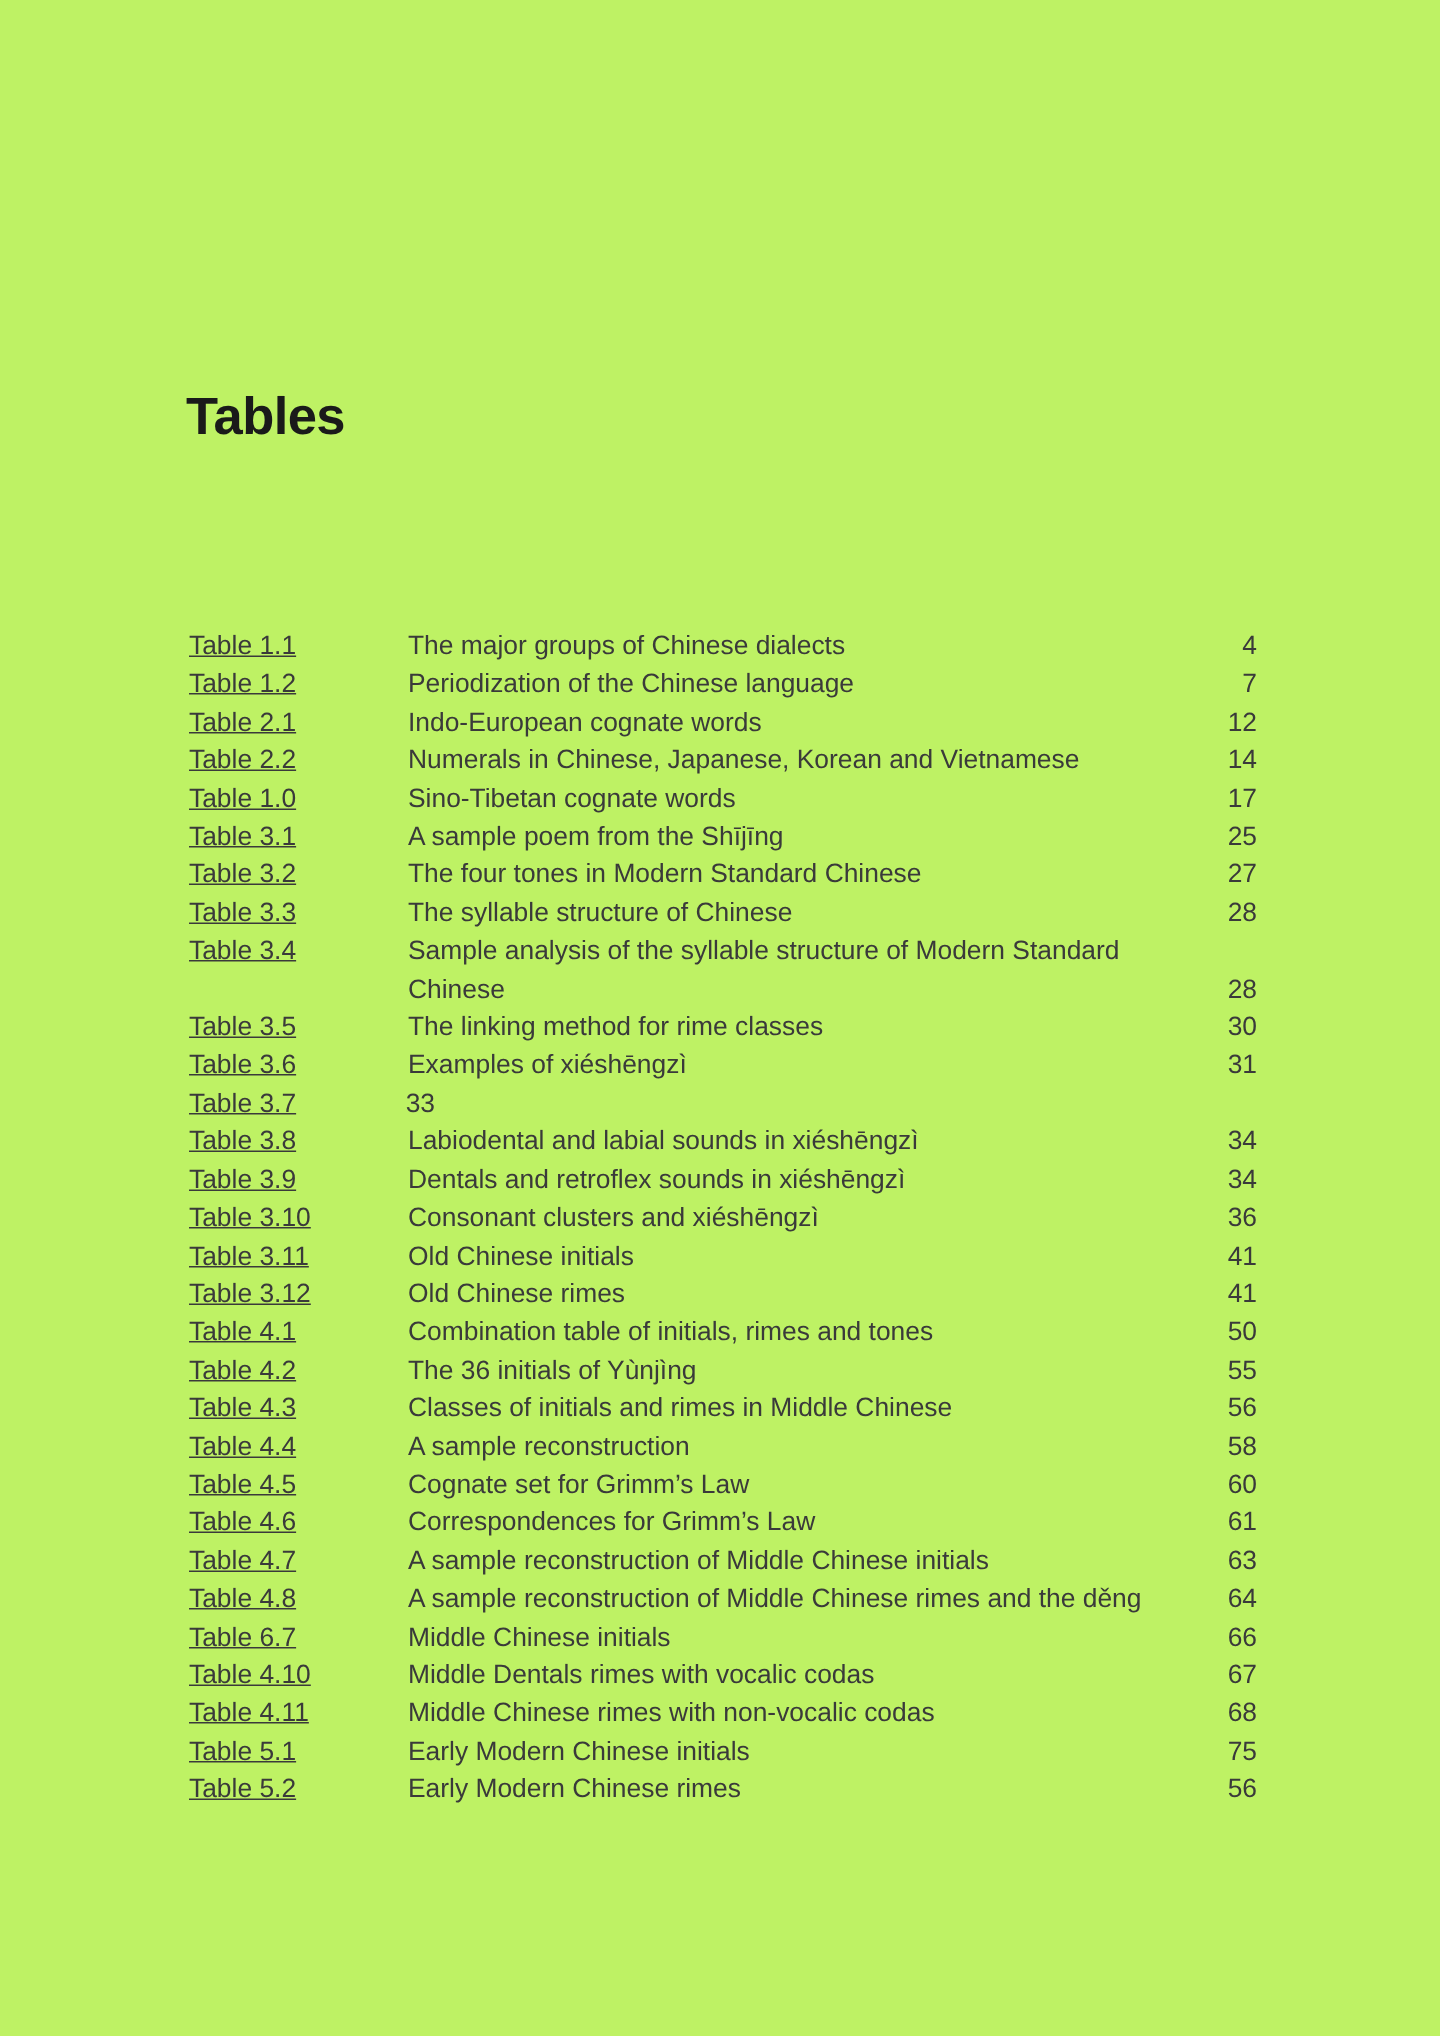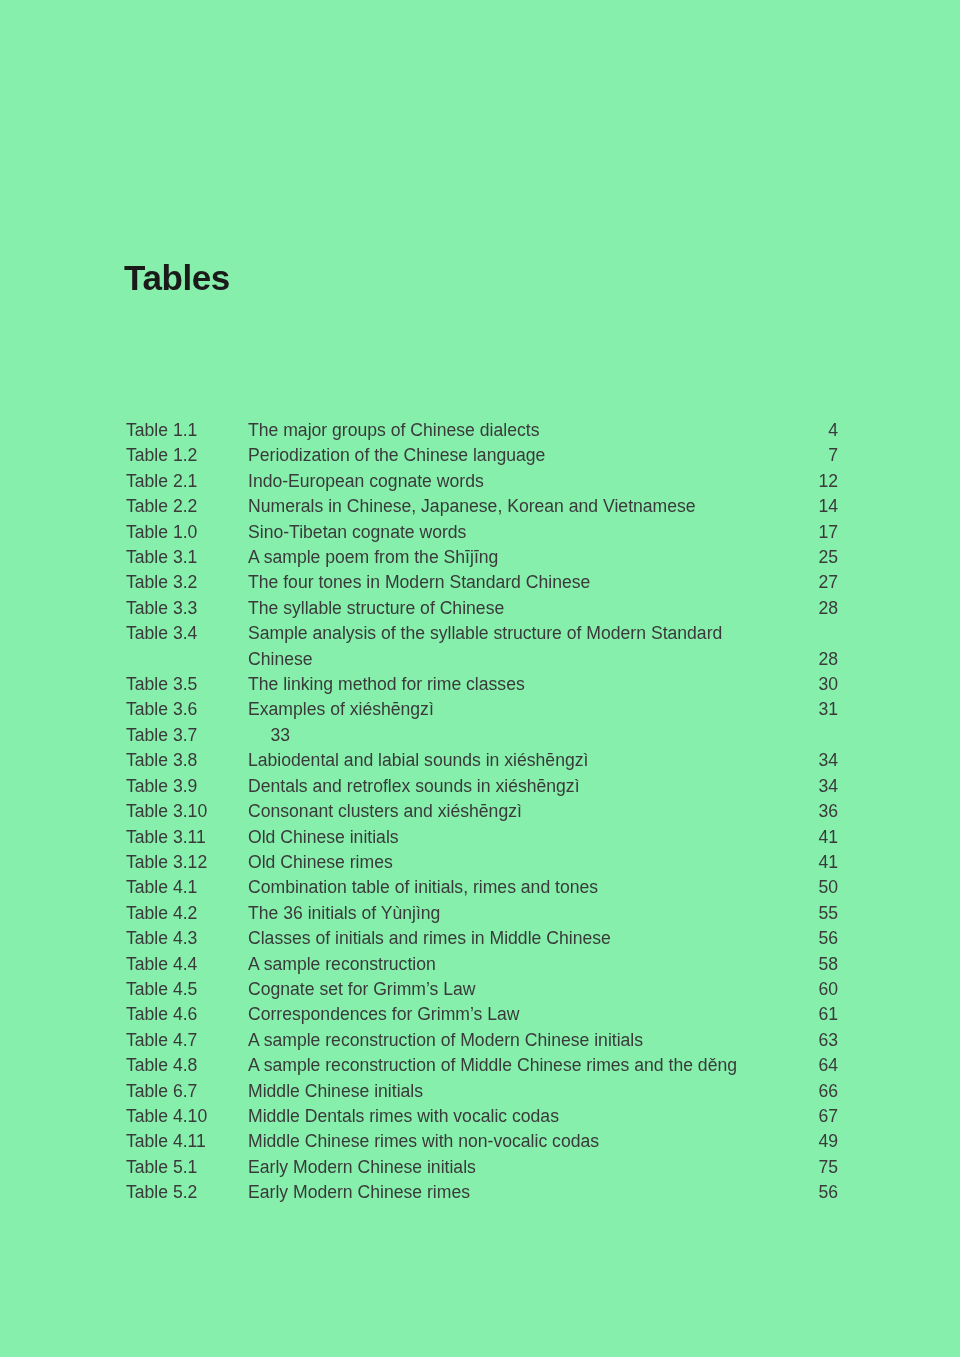--- a/index.html
+++ b/index.html
@@ -12,21 +12,21 @@
     height: 1357px;
     position: relative;
     font-family: "Liberation Sans", sans-serif;
     color: #3a3a3a;
     -webkit-font-smoothing: antialiased;
   }
 
   .page {
     position: absolute;
     inset: 0;
-    background: #86efac;
+    background: #bef264;
   }
 
   
   .page-title {
     position: absolute;
     left: 124px;
     top: 234px;
     font-size: 35px;
     font-weight: bold;
     letter-spacing: -0.4px;
@@ -47,25 +47,27 @@
     display: flex;
     align-items: flex-start;
     font-size: 17.6px;
     line-height: 25.4px;
     color: #3a3a3a;
   }
 
   .toc-label {
     flex: 0 0 122px;
     white-space: nowrap;
+    text-decoration: underline;
   }
 
   .toc-title {
     flex: 1 1 auto;
     padding-right: 12px;
+    margin-left: 24px;
   }
 
   .toc-title .ital {
   }
 
   .toc-page {
     flex: 0 0 42px;
     text-align: right;
     white-space: nowrap;
   }
@@ -192,42 +194,42 @@
         <span class="toc-title">Cognate set for Grimm’s Law</span>
         <span class="toc-page">60</span>
       </div>
       <div class="toc-row">
         <span class="toc-label">Table 4.6</span>
         <span class="toc-title">Correspondences for Grimm’s Law</span>
         <span class="toc-page">61</span>
       </div>
       <div class="toc-row">
         <span class="toc-label">Table 4.7</span>
-        <span class="toc-title">A sample reconstruction of Modern Chinese initials</span>
+        <span class="toc-title">A sample reconstruction of Middle Chinese initials</span>
         <span class="toc-page">63</span>
       </div>
       <div class="toc-row wrap">
         <span class="toc-label">Table 4.8</span>
         <span class="toc-title">A sample reconstruction of Middle Chinese rimes and the děng</span>
         <span class="toc-page">64</span>
       </div>
       <div class="toc-row">
         <span class="toc-label">Table 6.7</span>
         <span class="toc-title">Middle Chinese initials</span>
         <span class="toc-page">66</span>
       </div>
       <div class="toc-row">
         <span class="toc-label">Table 4.10</span>
         <span class="toc-title">Middle Dentals rimes with vocalic codas</span>
         <span class="toc-page">67</span>
       </div>
       <div class="toc-row">
         <span class="toc-label">Table 4.11</span>
         <span class="toc-title">Middle Chinese rimes with non-vocalic codas</span>
-        <span class="toc-page">49</span>
+        <span class="toc-page">68</span>
       </div>
       <div class="toc-row">
         <span class="toc-label">Table 5.1</span>
         <span class="toc-title">Early Modern Chinese initials</span>
         <span class="toc-page">75</span>
       </div>
       <div class="toc-row">
         <span class="toc-label">Table 5.2</span>
         <span class="toc-title">Early Modern Chinese rimes</span>
         <span class="toc-page">56</span>

